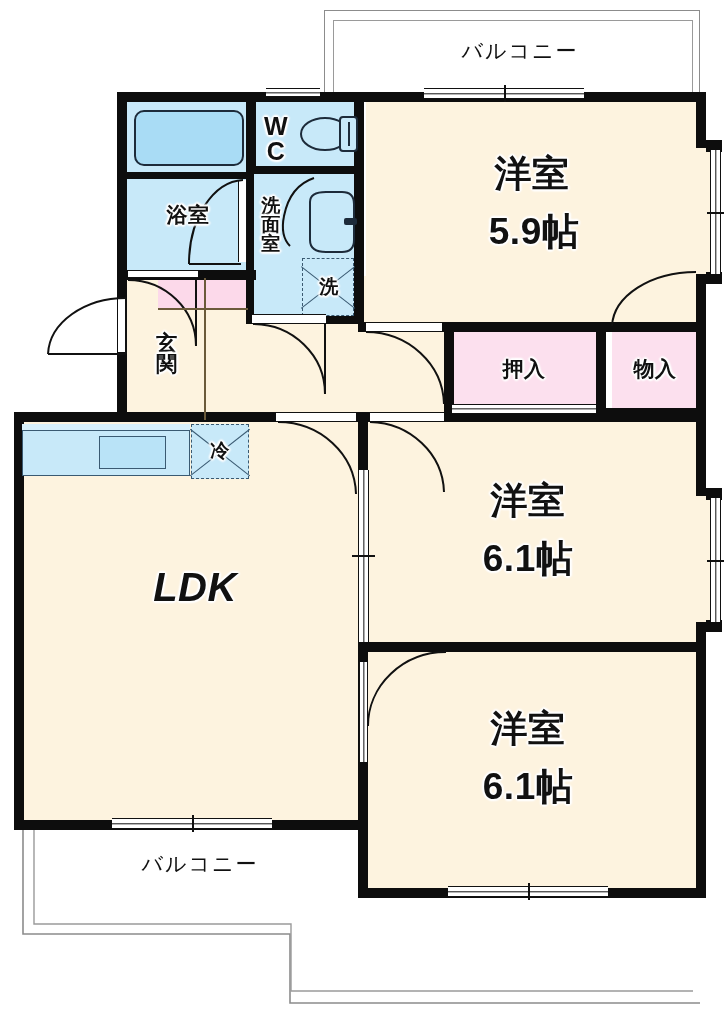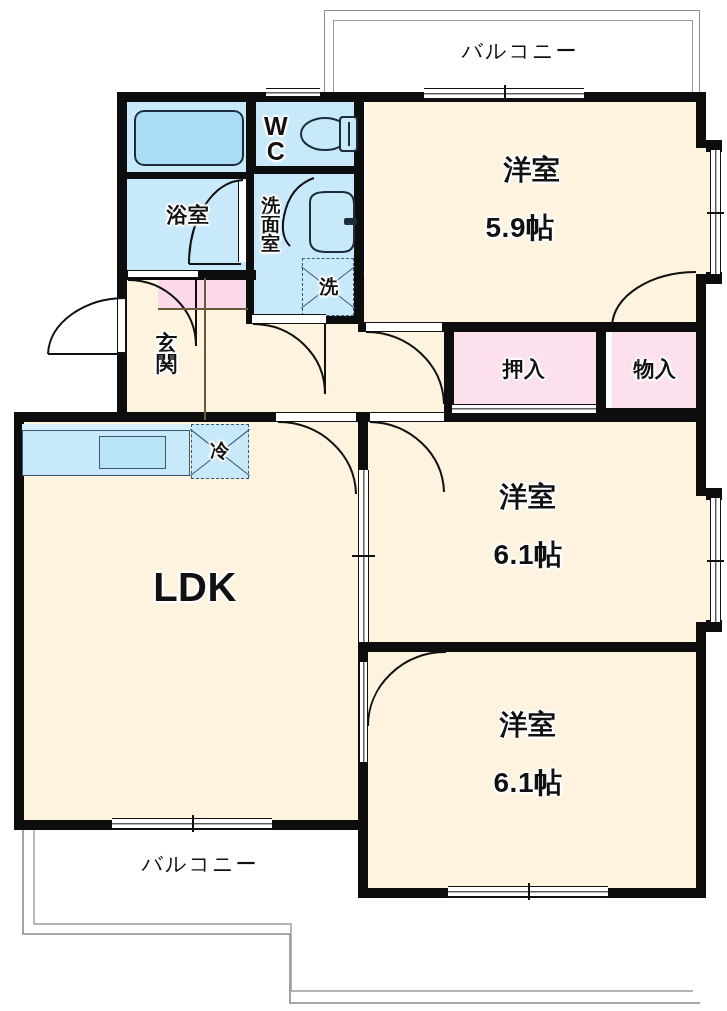--- a/index.html
+++ b/index.html
@@ -142,21 +142,21 @@
     text-align: center;
     white-space: nowrap;
     line-height: 1.05;
     font-weight: 700;
     letter-spacing: 0.5px;
     text-shadow:
       2px 0 2px #fff, -2px 0 2px #fff, 0 2px 2px #fff, 0 -2px 2px #fff,
       1px 1px 2px #fff, -1px -1px 2px #fff, 1px -1px 2px #fff, -1px 1px 2px #fff;
     pointer-events: none;
   }
-  .l-room  { font-size: 28px; }
+  .l-room  { font-size: 37px; }
   .l-ldk   { font-size: 40px; }
   .l-mid   { font-size: 21px; font-weight: 700; }
   .l-small { font-size: 19px; font-weight: 700; }
   .l-bal   { font-size: 21px; font-weight: 500; letter-spacing: 2px; text-shadow: none;}
   .l-wc    { font-size: 25px; font-weight: 700; line-height: 0.98; }
   .l-vert  { font-size: 19px; font-weight: 700; line-height: 1.0; }
 </style>
 </head>
 <body>
 
@@ -371,29 +371,29 @@
   <div class="swing" style="left:368px; top:652px; width:80px; height:76px;">
     <svg width="80" height="76" style="overflow:visible;">
       <path d="M78,0 A78,74 0 0 0 0,74" stroke="#111" stroke-width="2" fill="none"></path>
     </svg>
   </div>
 
   <div class="abs" style="left:204px; top:278px; width:1.6px; height:142px; background:#6b5a3a;"></div>
   <div class="abs" style="left:158px; top:308px; width:90px; height:1.6px; background:#6b5a3a;"></div>
 
   <div class="label l-room" style="left:432px; top:155px; width:200px;">洋室</div>
-  <div class="label l-room" style="left:420px; top:213px; width:200px;">5.9帖</div>
+  <div class="label l-room" style="left:434px; top:213px; width:200px;">5.9帖</div>
 
   <div class="label l-room" style="left:428px; top:482px; width:200px;">洋室</div>
   <div class="label l-room" style="left:428px; top:540px; width:200px;">6.1帖</div>
 
   <div class="label l-room" style="left:428px; top:710px; width:200px;">洋室</div>
   <div class="label l-room" style="left:428px; top:768px; width:200px;">6.1帖</div>
 
-  <div class="label l-ldk" style="left:95px; top:566px; width:200px;">LDK</div>
+  <div class="label l-ldk" style="left:95px; top:566px; width:200px;font-style:italic;">LDK</div>
 
   <div class="label l-mid" style="left:135px; top:204px; width:106px;">浴室</div>
 
   <div class="label l-wc" style="left:258px; top:114px; width:36px;">
     <div>W</div>
     <div>C</div>
   </div>
 
   <div class="label l-vert" style="left:258px; top:196px; width:26px;">
     <div>洗</div>

